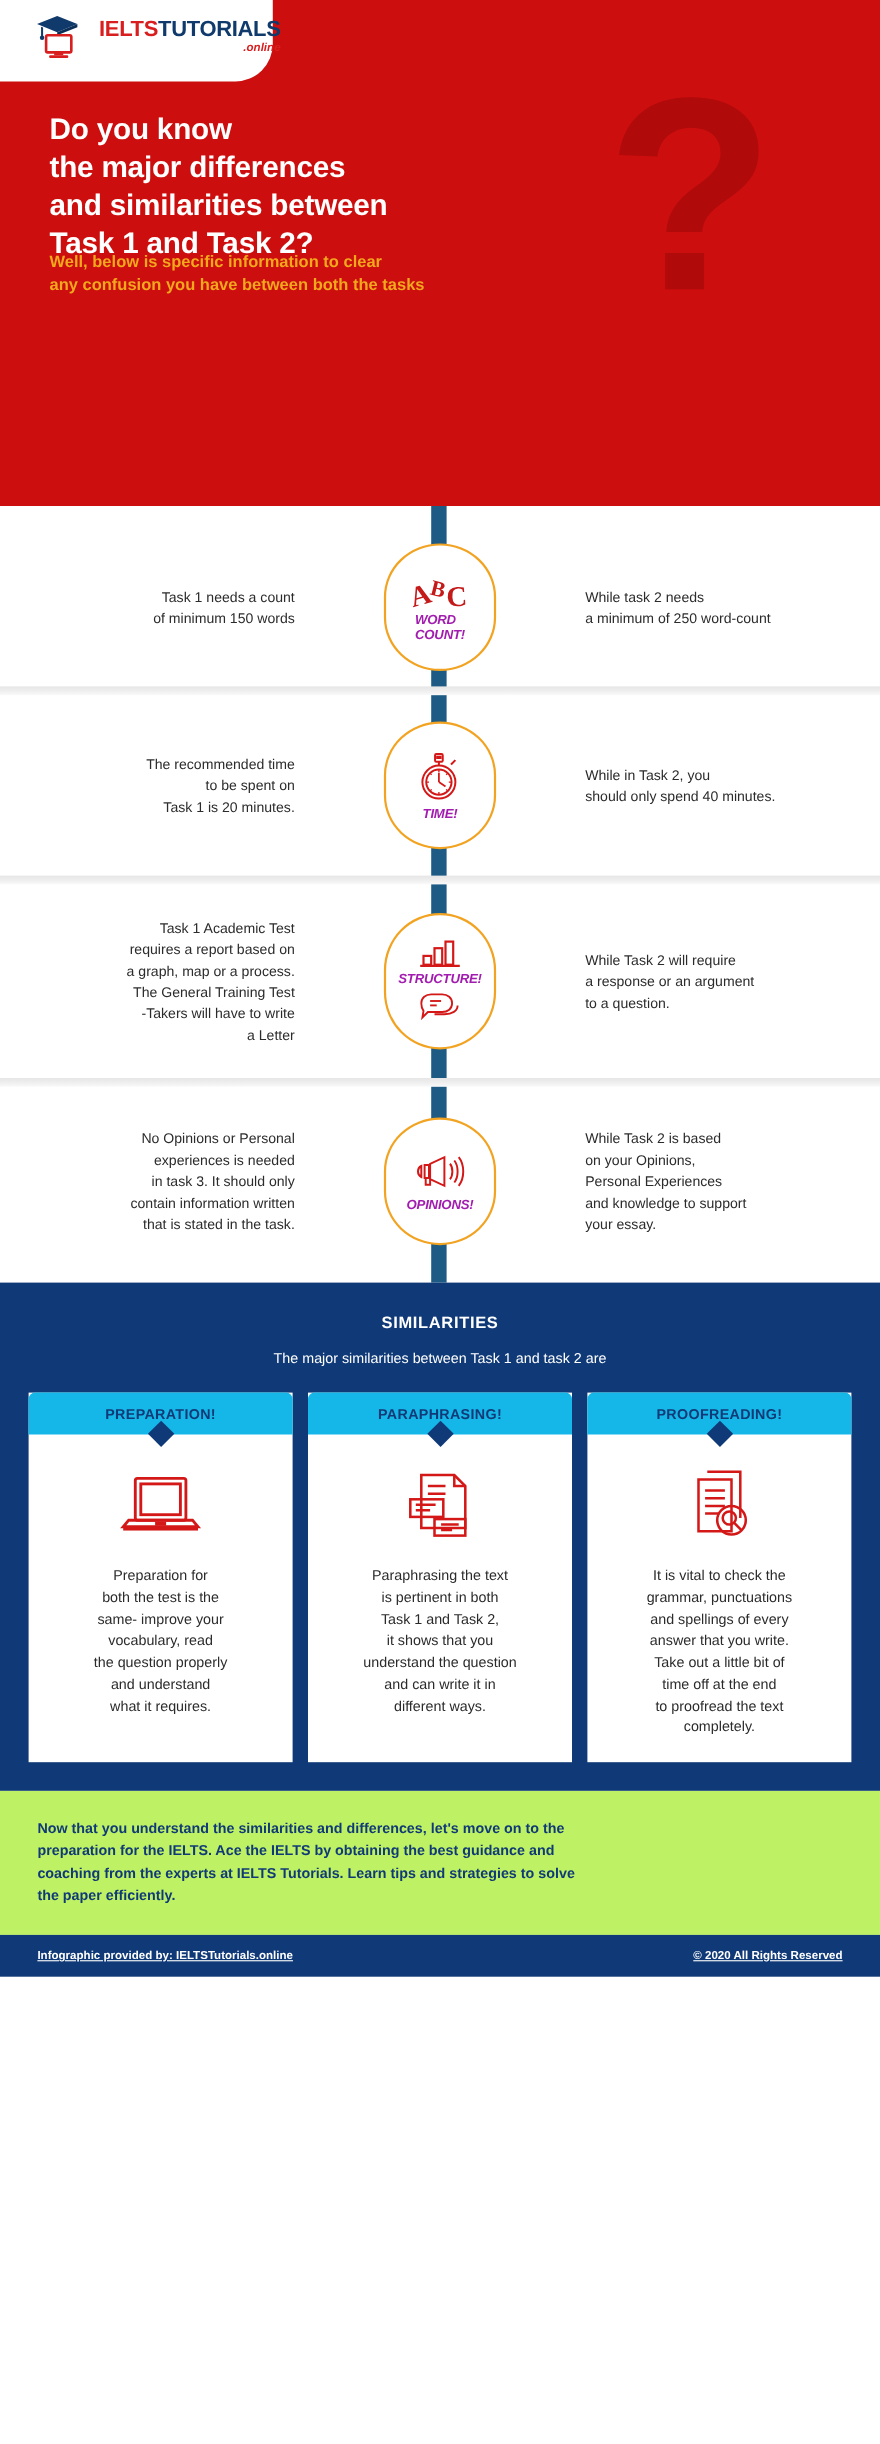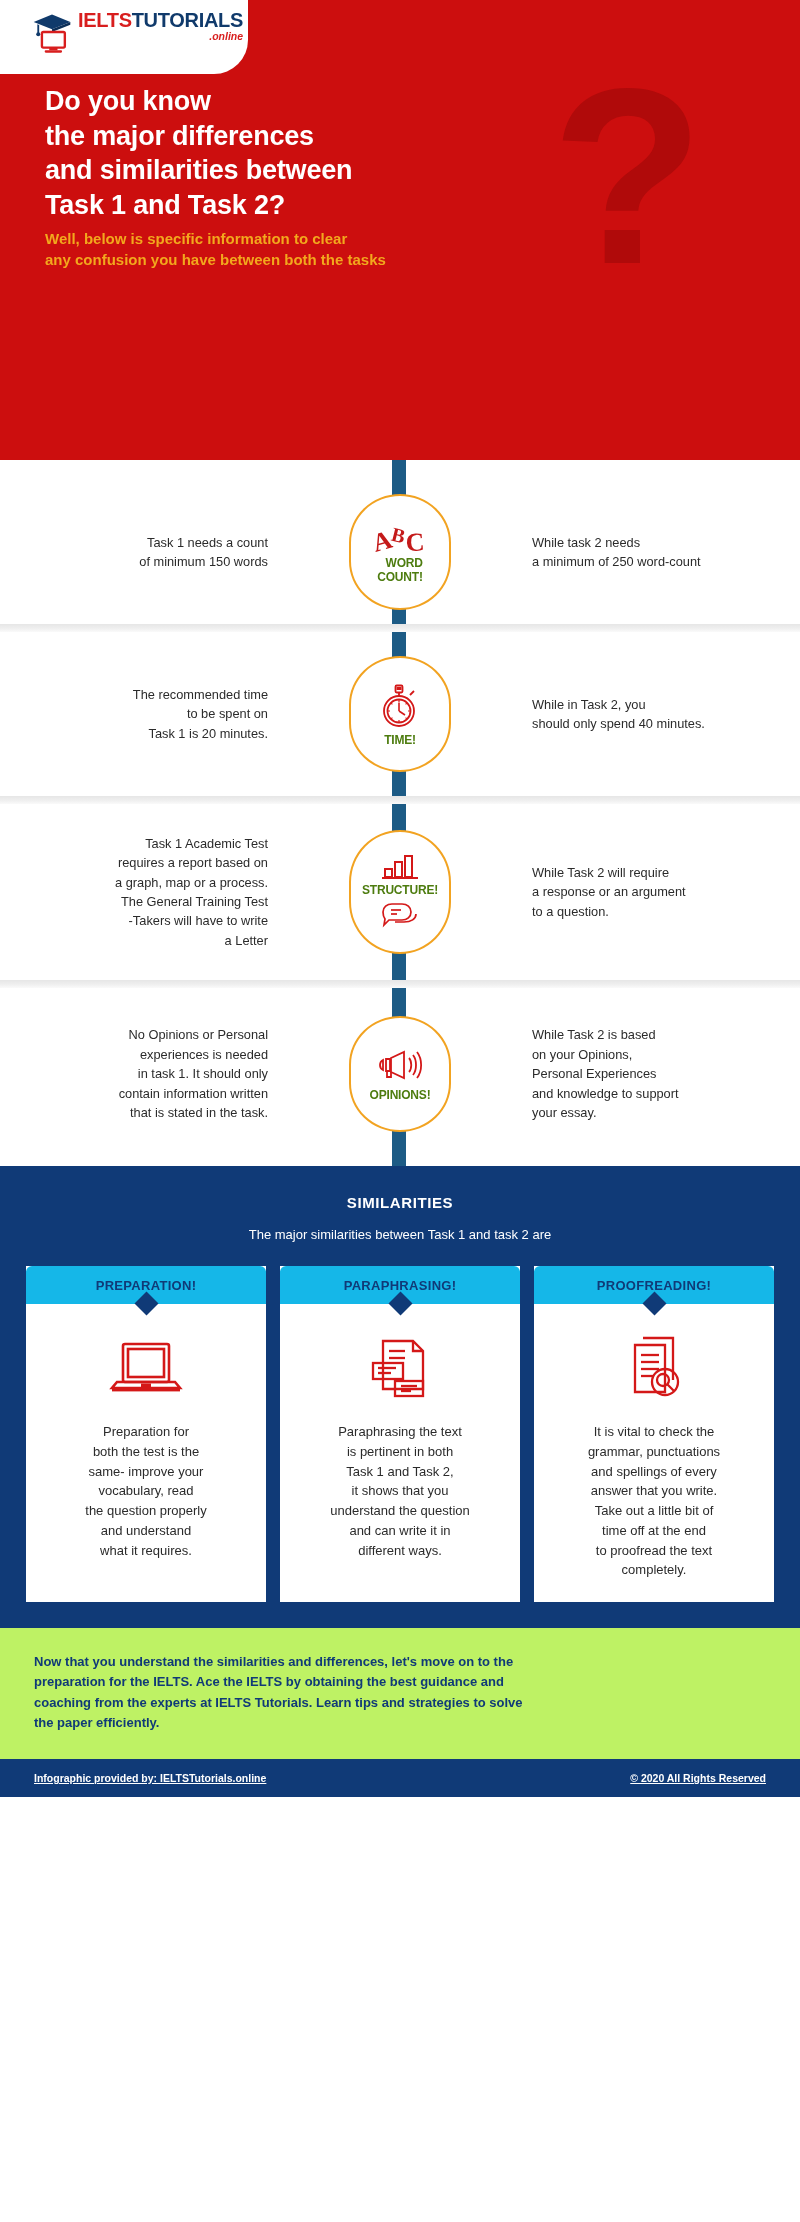--- a/index.html
+++ b/index.html
@@ -29,22 +29,22 @@
     top: 0; left: 0;
     width: 248px;
     height: 74px;
     background: #ffffff;
     border-bottom-right-radius: 34px;
   }
   .logo-wrap {
     position: absolute;
     top: 10px; left: 30px;
     display: flex;
-    align-items: flex-start;
-    gap: 4px;
+    align-items: center;
+    gap: 16px;
   }
   .cap-icon { width: 44px; height: 44px; display:block; margin-bottom: 2px;}
   .logo-text { line-height: 1; }
   .logo-line1 {
     font-size: 20px;
     font-weight: bold;
     letter-spacing: -0.3px;
     white-space: nowrap;
   }
   .logo-ielts { color: #D81E1E; }
@@ -65,21 +65,21 @@
     font-size: 250px;
     font-weight: bold;
     line-height: 1;
     color: #B00A0A;
     font-family: "Liberation Sans", sans-serif;
     user-select: none;
   }
 
   .hero-title {
     position: absolute;
-    top: 84px;
+    top: 100px;
     left: 45px;
     color: #ffffff;
     font-size: 27px;
     font-weight: bold;
     line-height: 1.28;
     letter-spacing: -0.2px;
   }
   .hero-sub {
     position: absolute;
     top: 228px;
@@ -146,24 +146,25 @@
     align-items: center;
     justify-content: center;
     gap: 3px;
     padding: 8px 4px;
     z-index: 3;
   }
   .badge.tall { border-radius: 50%/42%; min-height: 116px; }
   .badge-title {
     font-size: 12px;
     font-weight: bold;
-    color: #4d7c0f;
-    text-align: right;
+    color: #a21caf;
+    text-align: left;
     line-height: 1.12;
     letter-spacing: -0.2px;
+    font-style: italic;
   }
   .badge svg { display: block; }
 
   .divider {
     position: relative;
     height: 8px;
     background: linear-gradient(180deg,#E6E6E6 0%, #EFEFEF 55%, #FAFAFA 100%);
     z-index: 1;
   }
 
@@ -413,21 +414,21 @@
         <div>to a question.</div>
       </div>
     </div>
 
     <div class="divider"></div>
 
     <div class="row" style="padding:28px 0 34px 0;">
       <div class="col-left">
         <div>No Opinions or Personal</div>
         <div>experiences is needed</div>
-        <div>in task 1. It should only</div>
+        <div>in task 3. It should only</div>
         <div>contain information written</div>
         <div>that is stated in the task.</div>
       </div>
       <div class="col-mid">
         <div class="badge tall">
           <svg width="52" height="40" viewBox="0 0 52 40">
             <g fill="none" stroke="#D41818" stroke-width="1.8">
               <path d="M9 14 L9 24 C7 23 6 21 6 19 C6 17 7 15 9 14 Z"></path>
               <path d="M12 13 L12 25 L16 25 L16 13 Z"></path>
               <path d="M17 12 L30 6 L30 32 L17 26 Z"></path>

